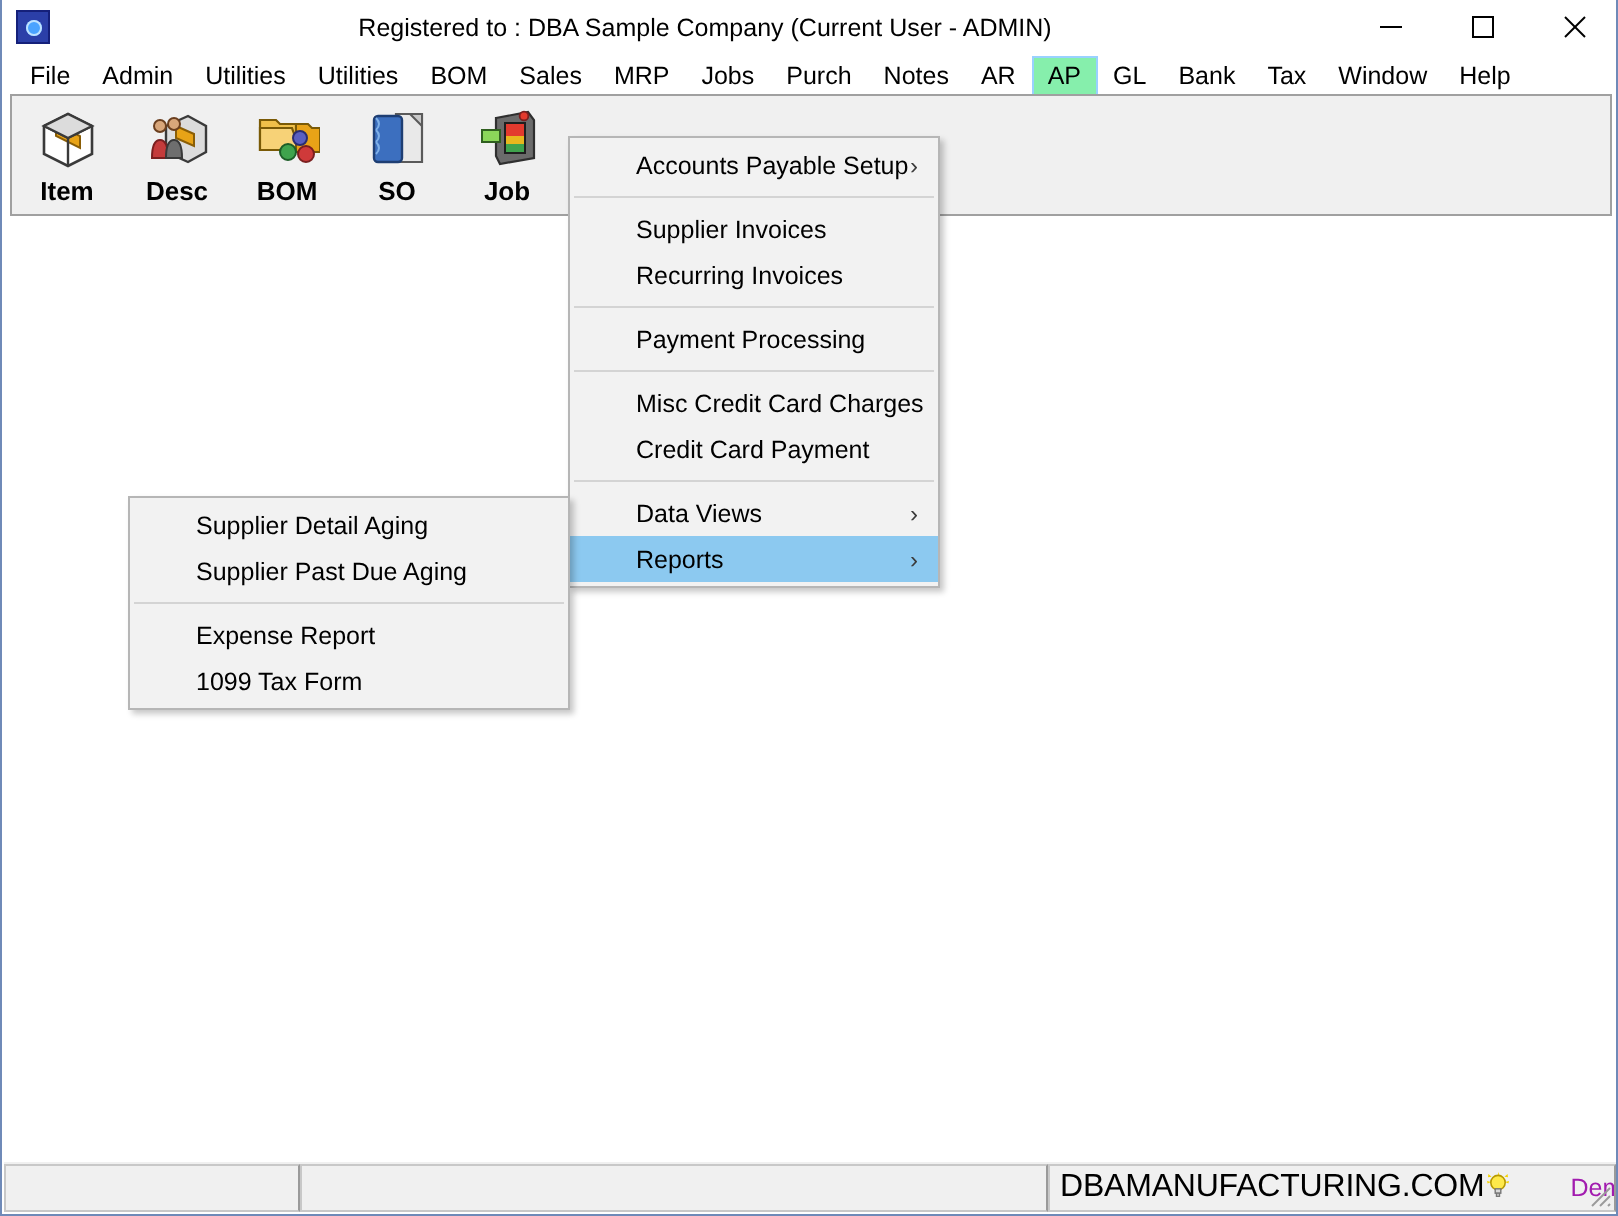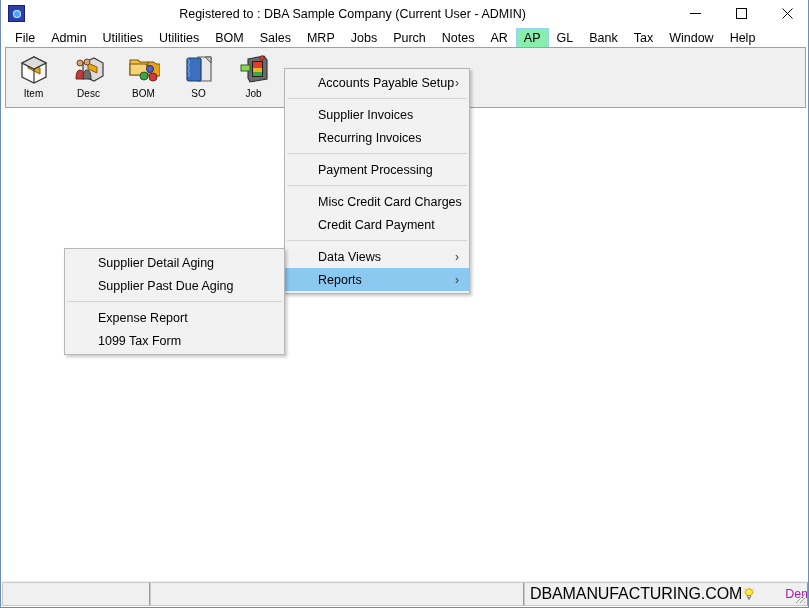--- a/index.html
+++ b/index.html
@@ -87,22 +87,22 @@
   }
   .tb-btn {
     width: 55px; height: 58px;
     margin-top: 1px;
     display: flex; flex-direction: column;
     align-items: center; justify-content: flex-start;
     padding-top: 4px;
   }
   .tb-ico { width: 32px; height: 32px; position: relative; }
   .tb-label {
-    font-size: 10px; color: #000;
-    margin-top: 4px; line-height: 1;
+    font-size: 13px; color: #000;
+    margin-top: 4px; line-height: 1; font-weight: bold;
   }
 
   
   .content {
     position: absolute; left: 1px; top: 110px;
     width: 805px; height: 466px;
     background: #ffffff;
   }
 
   

